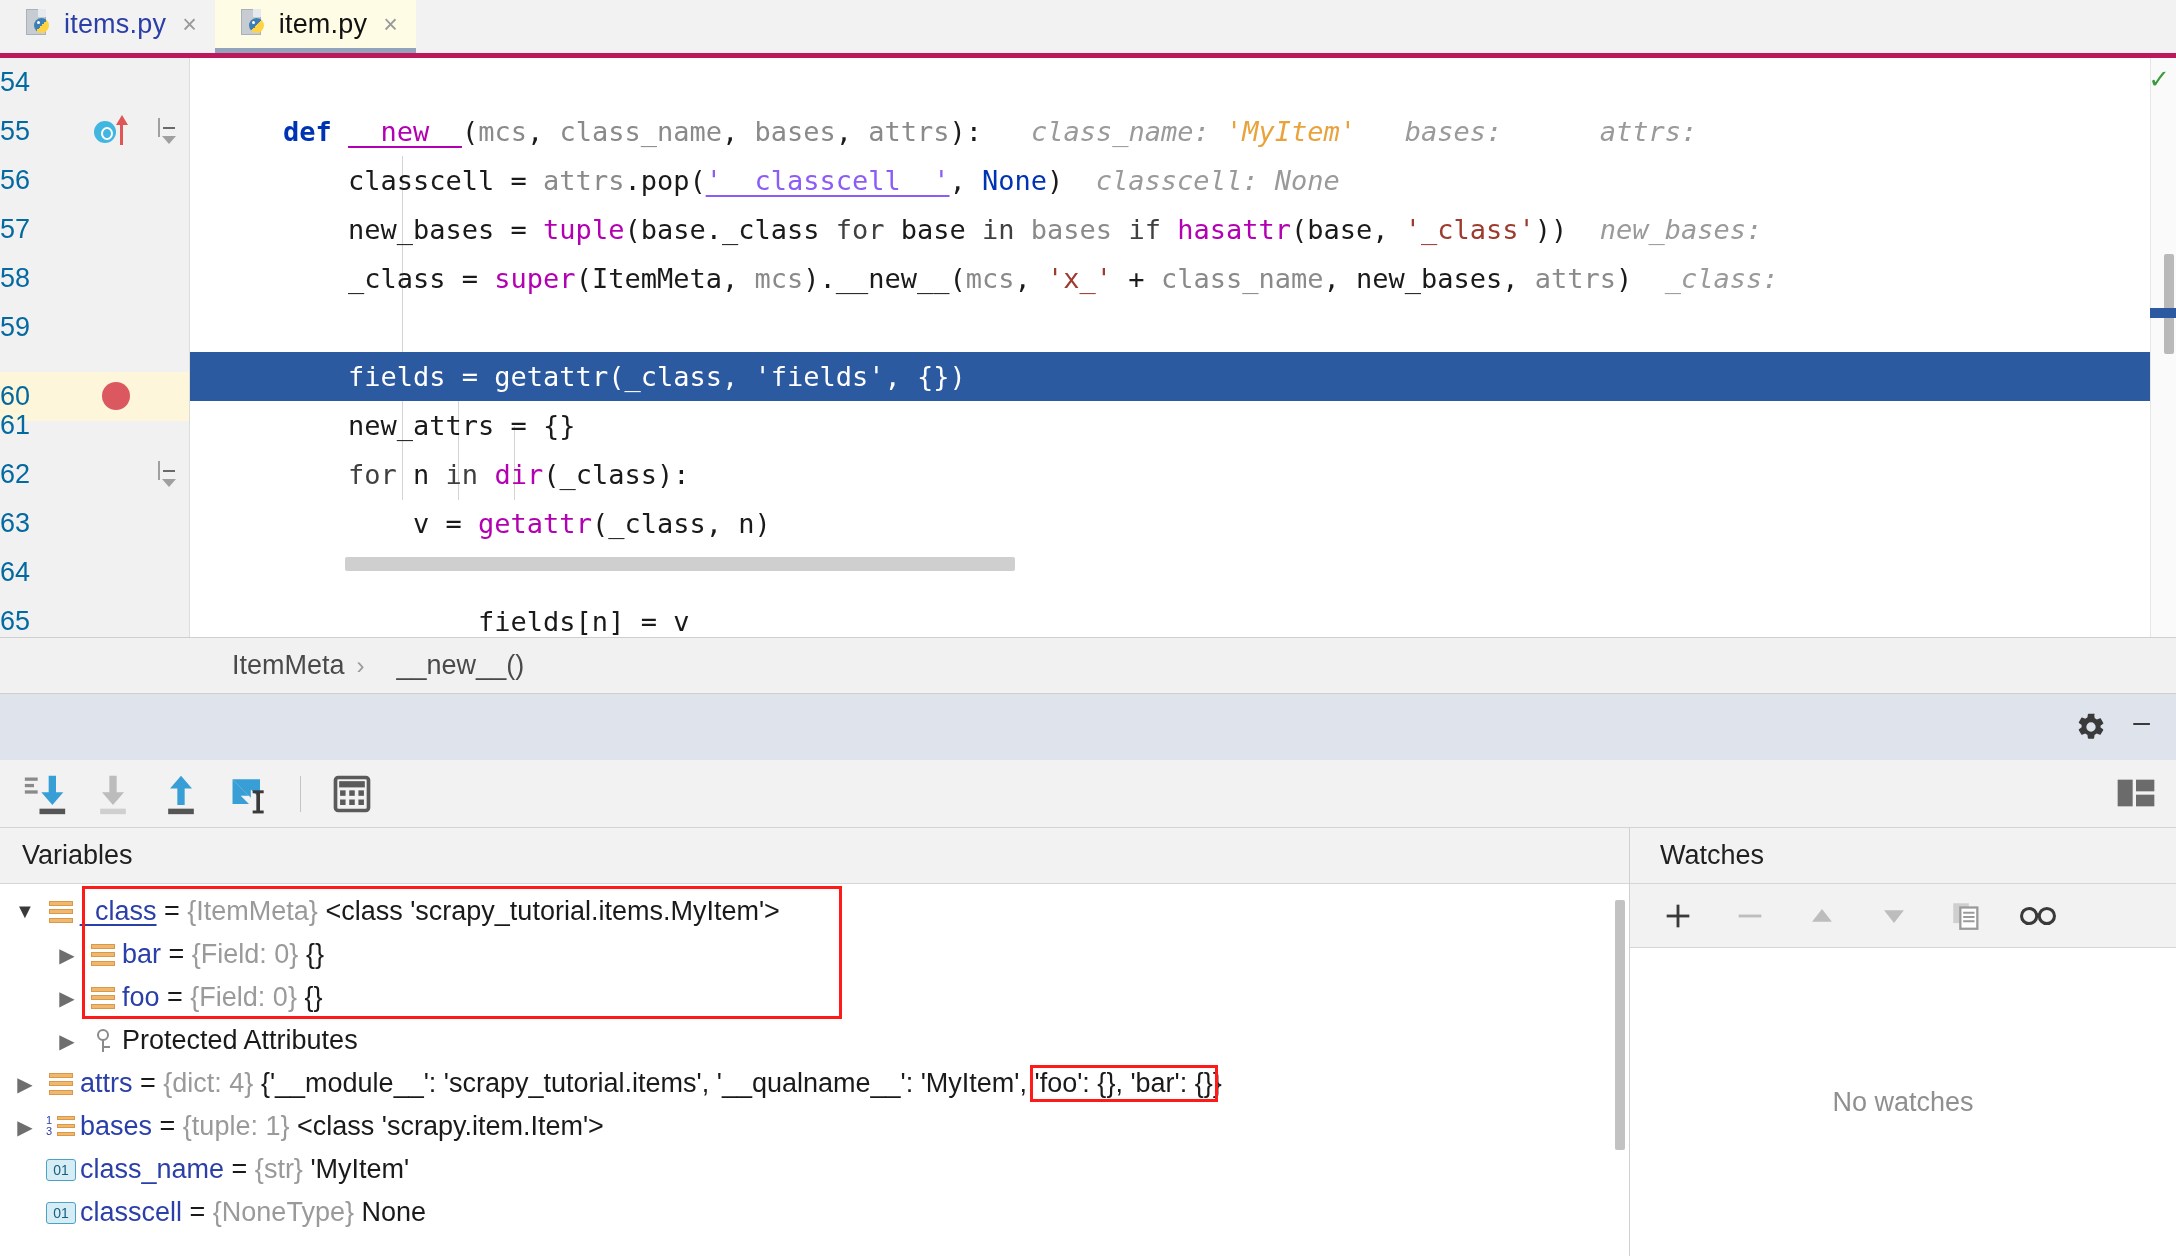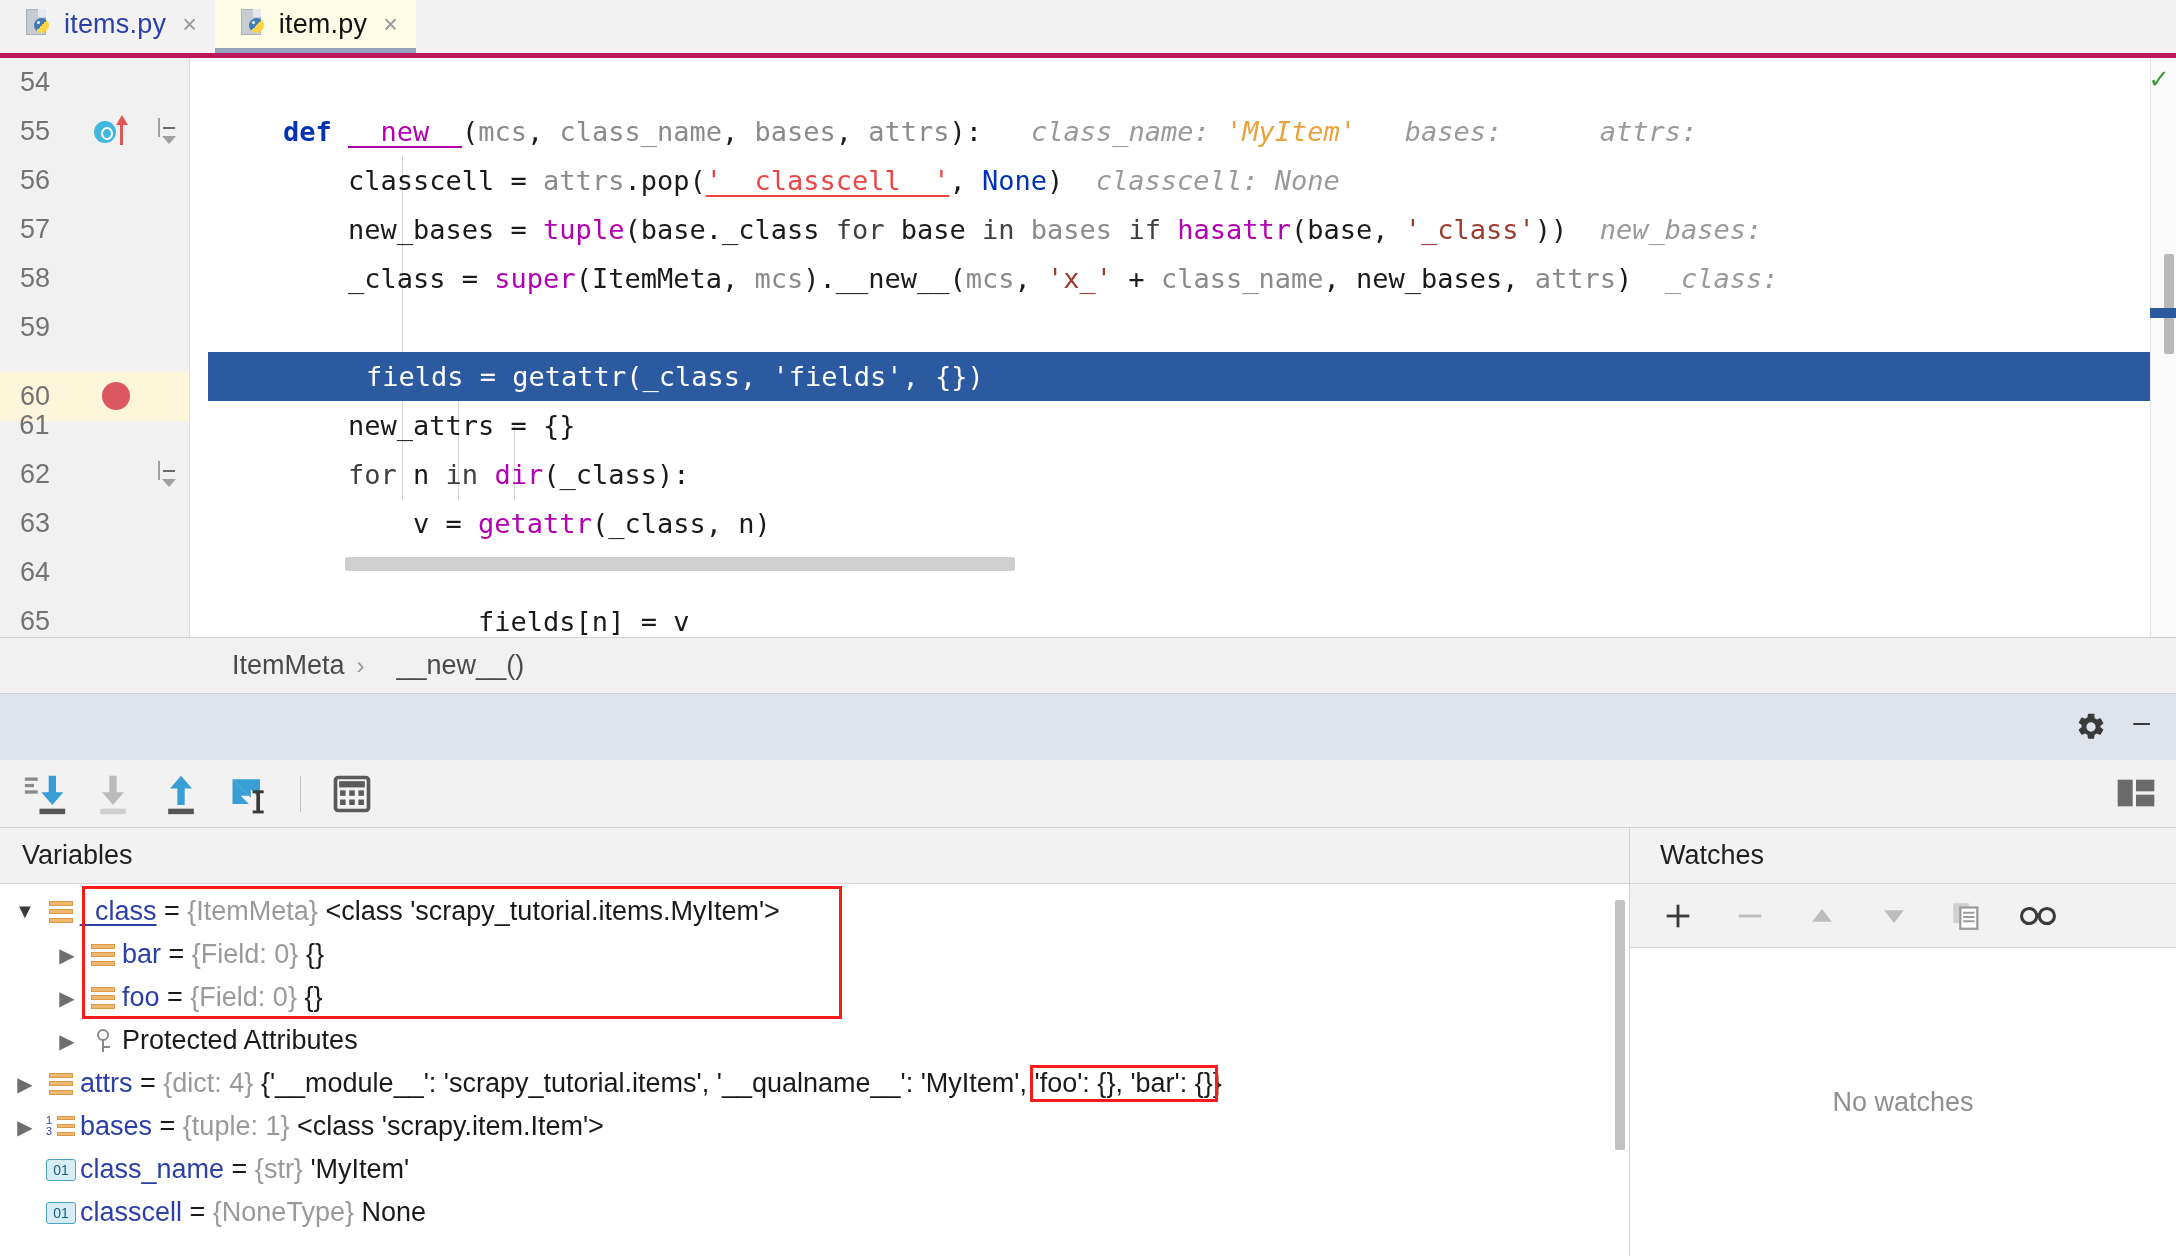--- a/index.html
+++ b/index.html
@@ -54,22 +54,22 @@
     width: 190px; min-width:190px;
     background: #f1f1f1;
     border-right: 1px solid #dcdcdc;
     position: relative;
     padding-top: 0px;
   }
   .code-area { flex:1; position:relative; overflow:hidden; background:#ffffff; }
 
   .line-row { height: 49px; display:flex; align-items:center; position:relative; }
   .ln {
-    width: 80px; text-align:center; padding-right: 10px;
-    color:#737373; font-size: 27px;
+    width: 80px; text-align:left; padding-right: 10px;
+    color:#0369a1; font-size: 27px;
     font-family:"Liberation Sans", sans-serif;
   }
   .gut-icons { width: 100px; position:relative; height:49px; }
 
   .bp-dot {
     position:absolute; left: 22px; top: 10px;
     width: 28px; height: 28px; border-radius: 50%;
     background:#db5860;
   }
   .ctx-icon { position:absolute; left:14px; top:12px; width:26px; height:26px; }
@@ -94,29 +94,29 @@
 
   .code-line {
     position:absolute; left:0; right:0; height:49px;
     display:flex; align-items:center;
     font-family: "DejaVu Sans Mono", monospace;
     font-size: 27px;
     white-space: pre;
     color:#1a1a1a;
   }
   .code-text { padding-left: 28px; }
-  .code-line.selected { background:#2c5aa0;margin-left:18px; }
+  .code-line.selected { background:#2c5aa0; }
   .code-line.selected .code-text { color:#ffffff; }
   .code-line.selected .tok { color:#ffffff !important; }
 
   .tok.kw { color:#0033b3; font-weight:700; }
   .tok.kw2 { color:#404040; }
   .tok.magic { color:#b200b2; text-decoration: underline; text-underline-offset:5px; }
   .tok.str { color:#9c3b2e; }
-  .tok.strU { color:#ef4444; text-decoration: underline; text-underline-offset:5px;}
+  .tok.strU { color:#8b5cf6; text-decoration: underline; text-underline-offset:5px;}
   .tok.param { color:#8a8a8a; }
   .tok.none { color:#0033b3; }
   .tok.plain { color:#1a1a1a; }
   .tok.builtin { color:#b200b2; }
   .hint { color:#9a9a9a; font-style: italic; }
   .hint-val { color:#e8a33d; font-style: italic; }
 
   .indent-guide {
     position:absolute; width:1px; background:#d4d4d4;
   }

